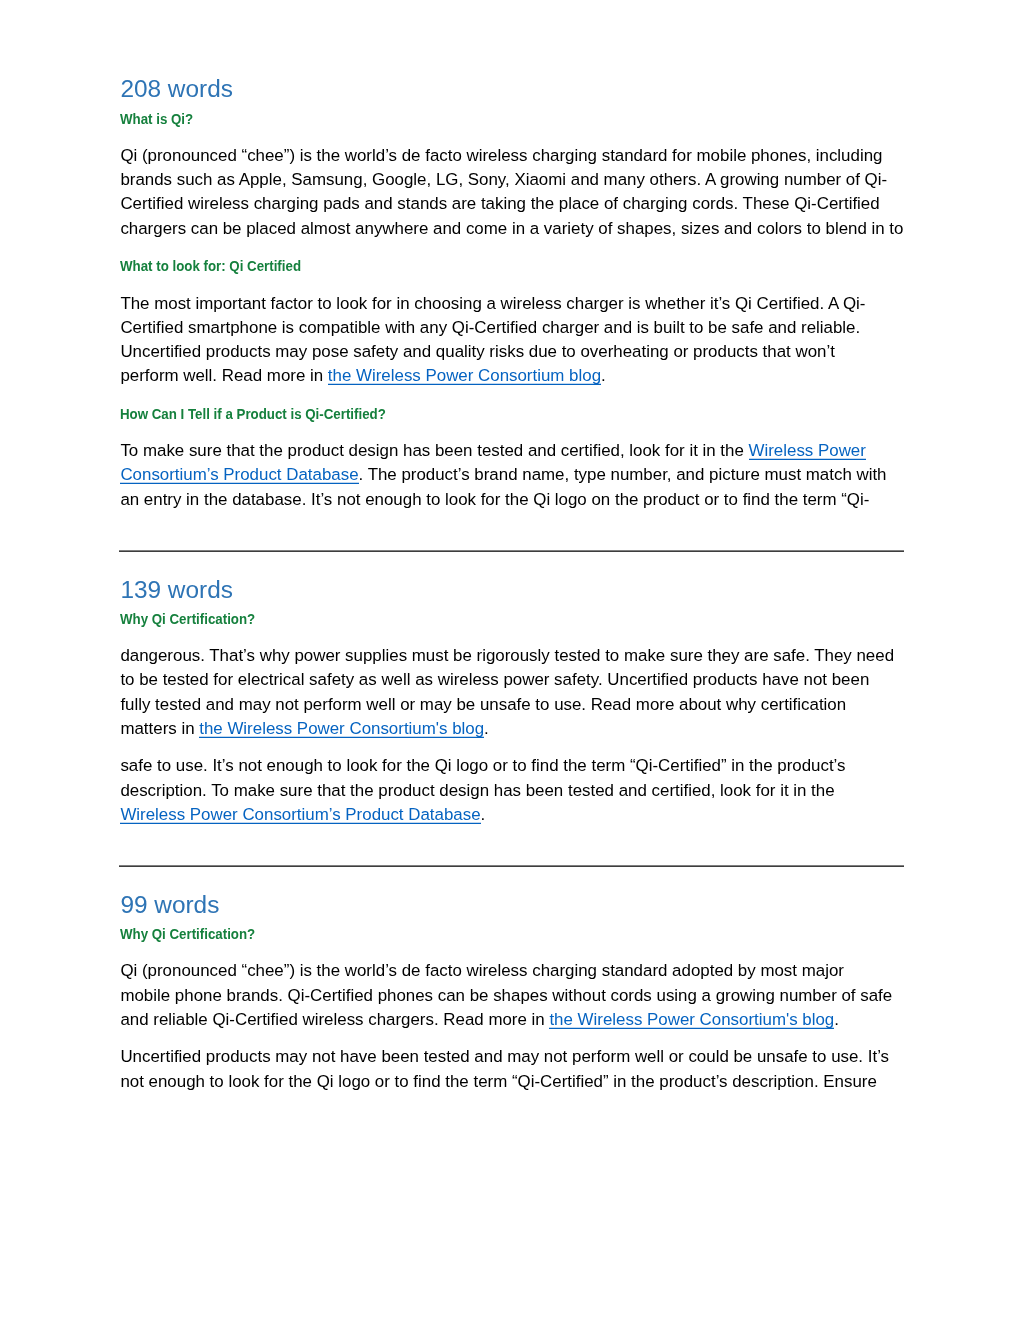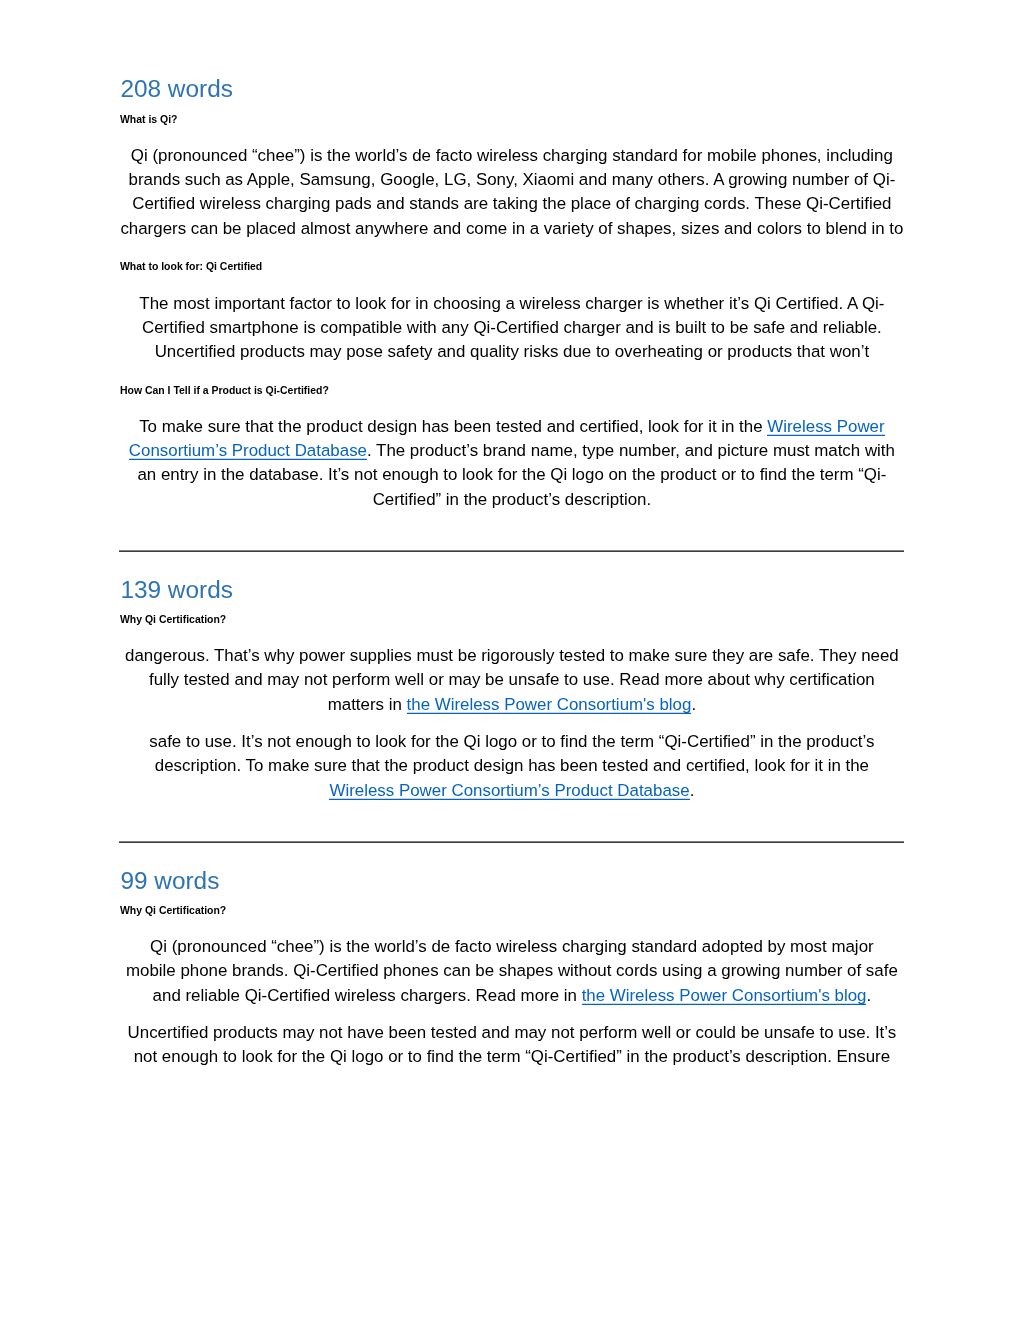--- a/index.html
+++ b/index.html
@@ -11,31 +11,31 @@
   .page { position:relative; width:1020px; height:1216px;
           background:#ffffff; overflow:hidden;
           will-change:transform; }
   .content { position:absolute; left:120.4px; top:71.45px; width:783px; }
   .section { margin:0; padding:0; }
   .words-heading {
     font-weight:400; font-size:24.4px; line-height:35.2px;
     color:#2e74b5; margin:0 0 -0.1px 0; padding:0; white-space:nowrap;
   }
   .subheading {
-    font-weight:700; font-size:11px; line-height:24.2px;
-    color:#000000; margin:0 0 13.2px 0; padding:0; white-space:nowrap;
+    font-weight:700; font-size:14px; line-height:24.2px;
+    color:#15803d; margin:0 0 13.2px 0; padding:0; white-space:nowrap;
   }
   .subheading > span { display:inline-block; transform:scaleX(0.95);
                        transform-origin:0 50%; }
   .para {
     font-weight:400; font-size:16.9px; line-height:24.2px;
     color:#000000; margin:0 0 13.4px 0; padding:0;
   }
   .para:last-child { margin-bottom:0; }
-  .tline { display:block; white-space:nowrap;text-align:center; }
+  .tline { display:block; white-space:nowrap; }
   .link { color:#0563c1; text-decoration:none; cursor:pointer;
           background-image:linear-gradient(to bottom,
             rgba(5,99,193,0) 0, rgba(5,99,193,0) 25%,
             rgba(5,99,193,0.25) 25%, rgba(5,99,193,0.25) 50%,
             #0563c1 50%, #0563c1 100%);
           background-repeat:repeat-x; background-size:100% 4px;
           background-position:0 16px; }
   .divider { border:none; height:2px; padding:0; width:785px;
              margin:37.86px 0 20.12px -1.8px;
              background:linear-gradient(to bottom,
@@ -54,35 +54,36 @@
       <span class="tline"><span>Qi (pronounced “chee”) is the world’s de facto wireless charging standard for mobile phones, including</span></span>
       <span class="tline"><span>brands such as Apple, Samsung, Google, LG, Sony, Xiaomi and many others. A growing number of Qi-</span></span>
       <span class="tline"><span>Certified wireless charging pads and stands are taking the place of charging cords. These Qi-Certified</span></span>
       <span class="tline"><span>chargers can be placed almost anywhere and come in a variety of shapes, sizes and colors to blend in to</span></span>
     </p>
     <p class="subheading"><span>What to look for: Qi Certified</span></p>
     <p class="para">
       <span class="tline"><span>The most important factor to look for in choosing a wireless charger is whether it’s Qi Certified. A Qi-</span></span>
       <span class="tline"><span>Certified smartphone is compatible with any Qi-Certified charger and is built to be safe and reliable.</span></span>
       <span class="tline"><span>Uncertified products may pose safety and quality risks due to overheating or products that won’t</span></span>
+      <span class="tline"><span>perform well. Read more in </span><a class="link">the Wireless Power Consortium blog</a><span>.</span></span>
     </p>
     <p class="subheading"><span>How Can I Tell if a Product is Qi-Certified?</span></p>
     <p class="para">
       <span class="tline"><span>To make sure that the product design has been tested and certified, look for it in the </span><a class="link">Wireless Power</a></span>
       <span class="tline"><a class="link">Consortium’s Product Database</a><span>. The product’s brand name, type number, and picture must match with</span></span>
       <span class="tline"><span>an entry in the database. It’s not enough to look for the Qi logo on the product or to find the term “Qi-</span></span>
-      <span class="tline"><span>Certified” in the product’s description.</span></span>
     </p>
   </section>
   <div class="divider"></div>
   <section class="section">
     <h1 class="words-heading">139 words</h1>
     <p class="subheading"><span>Why Qi Certification?</span></p>
     <p class="para">
       <span class="tline"><span>dangerous. That’s why power supplies must be rigorously tested to make sure they are safe. They need</span></span>
+      <span class="tline"><span>to be tested for electrical safety as well as wireless power safety. Uncertified products have not been</span></span>
       <span class="tline"><span>fully tested and may not perform well or may be unsafe to use. Read more about why certification</span></span>
       <span class="tline"><span>matters in </span><a class="link">the Wireless Power Consortium's blog</a><span>.</span></span>
     </p>
     <p class="para">
       <span class="tline"><span>safe to use. It’s not enough to look for the Qi logo or to find the term “Qi-Certified” in the product’s</span></span>
       <span class="tline"><span>description. To make sure that the product design has been tested and certified, look for it in the</span></span>
       <span class="tline"><a class="link">Wireless Power Consortium’s Product Database</a><span>.</span></span>
     </p>
   </section>
   <div class="divider"></div>

